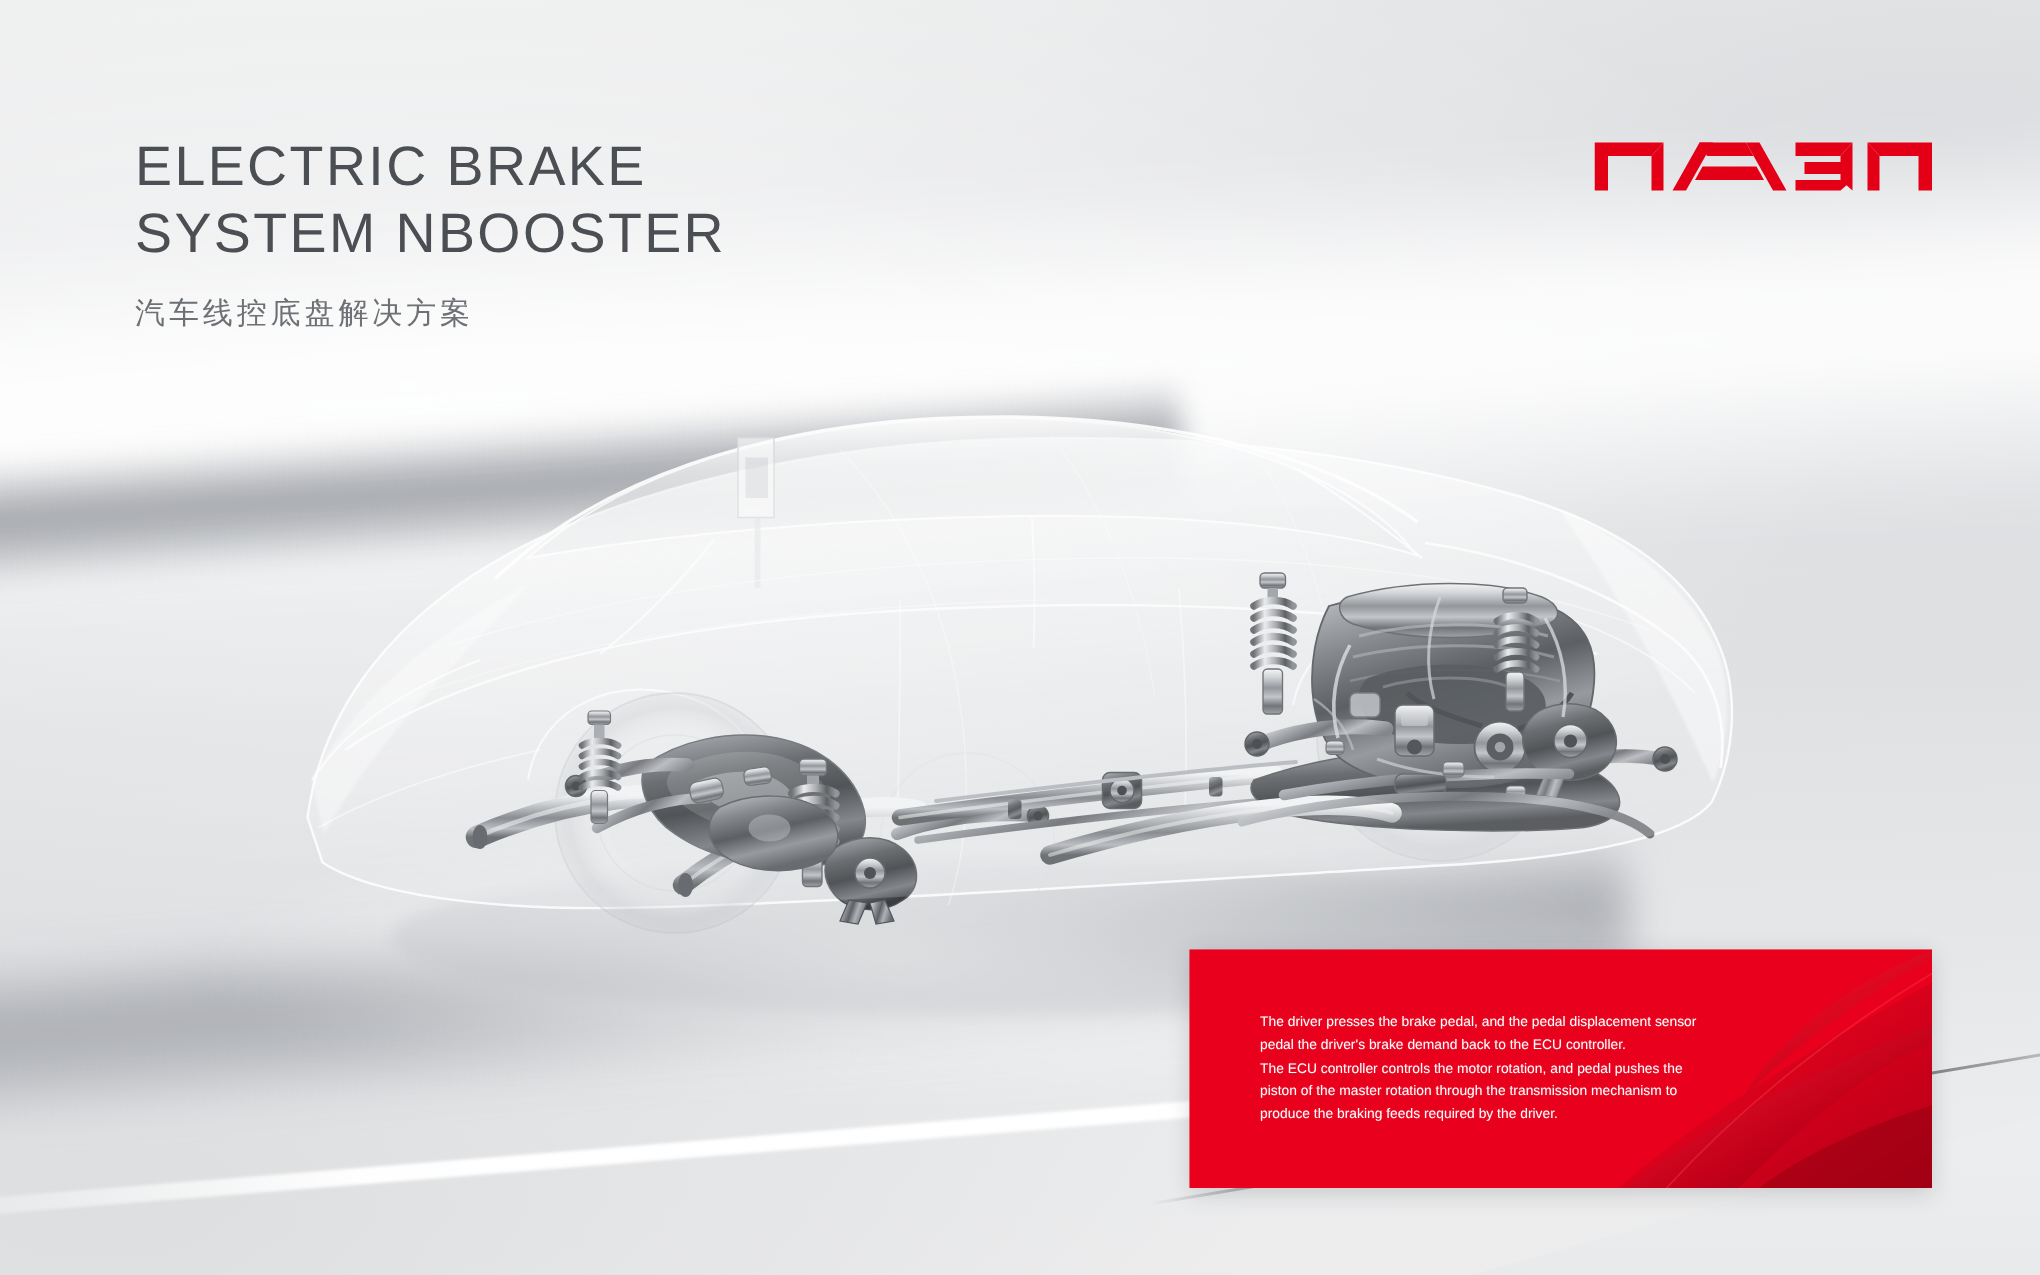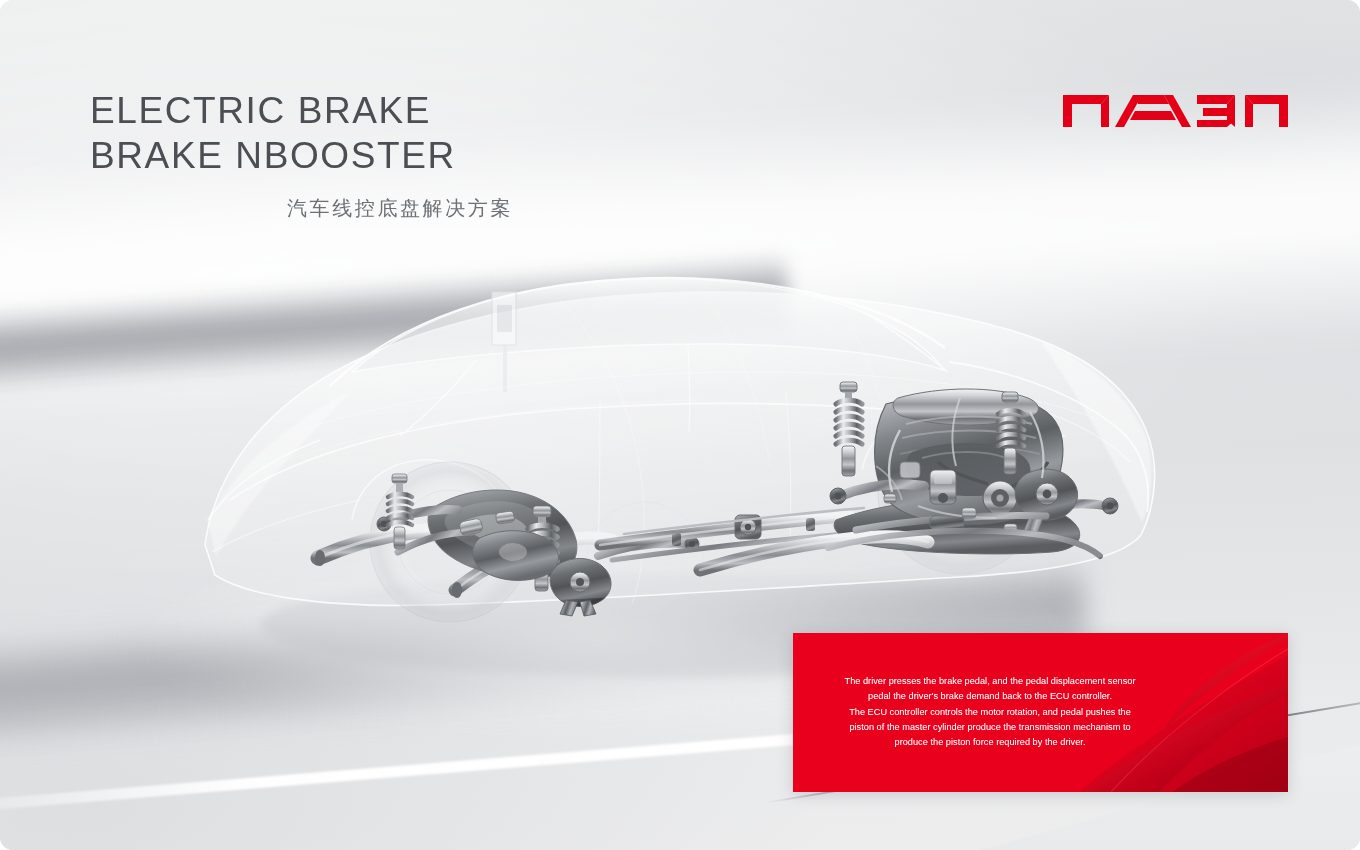--- a/index.html
+++ b/index.html
@@ -10,21 +10,20 @@
   body {
     font-family: "Liberation Sans", sans-serif;
   }
 
   #stage {
     position: relative;
     width: 1360px;
     height: 850px;
     overflow: hidden;
     background: #e9eaec;
-    border-radius: 13px;
   }
 
   
   .bg-base {
     position: absolute;
     inset: 0;
     background:
       linear-gradient(178deg, #eceded 0%, #e6e7e9 22%, #e2e4e6 42%, #dfe1e3 55%, #e4e5e7 70%, #eaebec 85%, #ededee 100%);
   }
   
@@ -134,21 +133,20 @@
     font-weight: 300;
     white-space: nowrap;
   }
   .subtitle {
     margin-top: 17px;
     font-size: 20px;
     letter-spacing: 2.6px;
     color: #6d7074;
     font-weight: 400;
     white-space: nowrap;
-    text-align: center;
   }
 
   
   .logo {
     position: absolute;
     left: 1063px;
     top: 85px;
     width: 225px;
     height: 45px;
   }
@@ -156,21 +154,20 @@
   
   .red-panel {
     position: absolute;
     left: 793px;
     top: 633px;
     width: 495px;
     height: 159px;
     overflow: hidden;
     background: #e8001c;
     box-shadow: 0 3px 14px rgba(80,80,85,0.22);
-    text-align: center;
   }
   .red-panel .swoosh { position: absolute; left: 0; top: 0; }
   .panel-text {
     position: absolute;
     left: 47px;
     top: 41px;
     width: 300px;
     color: #ffffff;
     font-size: 9.2px;
     line-height: 15.3px;
@@ -509,21 +506,21 @@
 
       <path d="M1040 340 C 1090 362 1126 394 1144 432 C 1154 456 1154 492 1142 522
                C 1126 486 1100 428 1040 340 Z" fill="#ffffff" opacity="0.45" filter="url(#softBlur)"></path>
 
       <path d="M208 520 C 236 468 286 424 352 390 C 300 446 252 492 216 556 Z" fill="#ffffff" opacity="0.38" filter="url(#softBlur)"></path>
     </svg>
   </div>
 
   <div class="header">
     <div class="title-line">ELECTRIC BRAKE</div>
-    <div class="title-line">BRAKE NBOOSTER</div>
+    <div class="title-line">SYSTEM NBOOSTER</div>
     <div class="subtitle">汽车线控底盘解决方案</div>
   </div>
 
   <div class="logo">
     <svg width="225" height="45" viewBox="0 0 225 45">
       <g fill="#e30016">
 
         <path d="M0 10 L46 10 L38 19 L9 19 L9 42 L0 42 Z"></path>
         <path d="M38 19 L46 10 L46 42 L38 42 Z"></path>
 
@@ -571,18 +568,18 @@
       <path d="M495 6 C 452 30 406 62 370 98 C 392 58 440 22 495 0 Z" fill="url(#sw3)"></path>
 
       <path d="M495 104 C 448 118 404 140 380 159 L495 159 Z" fill="#8b0012" opacity="0.45"></path>
 
       <path d="M495 16 C 438 50 372 100 318 159" fill="none" stroke="#ff4457" stroke-width="1.2" opacity="0.35"></path>
     </svg>
     <div class="panel-text">
       <p>The driver presses the brake pedal, and the pedal displacement sensor</p>
       <p>pedal the driver's brake demand back to the ECU controller.</p>
       <p>The ECU controller controls the motor rotation, and pedal pushes the</p>
-      <p>piston of the master cylinder produce the transmission mechanism to</p>
-      <p>produce the piston force required by the driver.</p>
+      <p>piston of the master rotation through the transmission mechanism to</p>
+      <p>produce the braking feeds required by the driver.</p>
     </div>
   </div>
 
 </div>
 
 </body></html>

